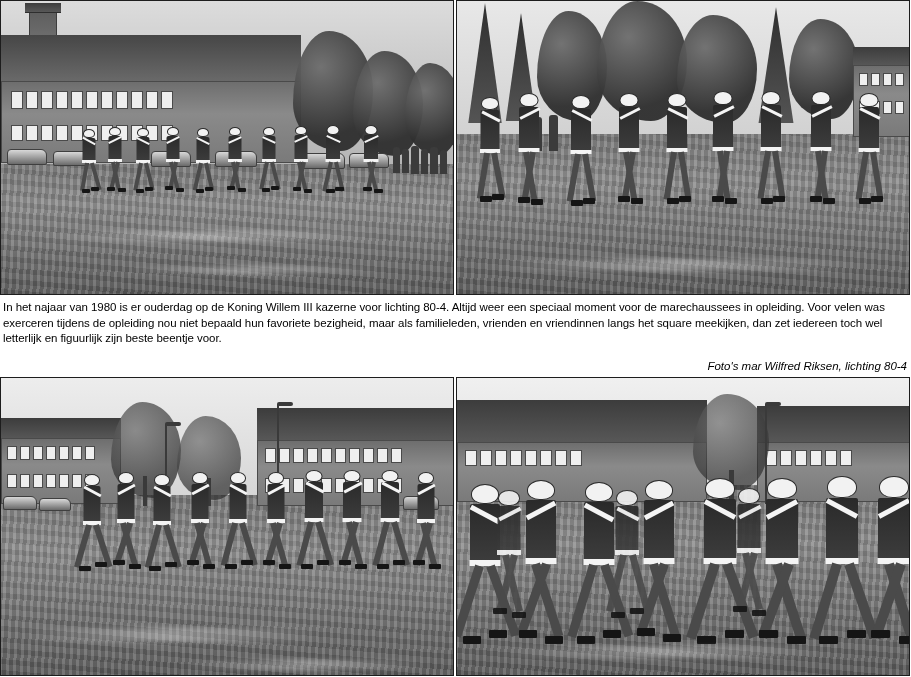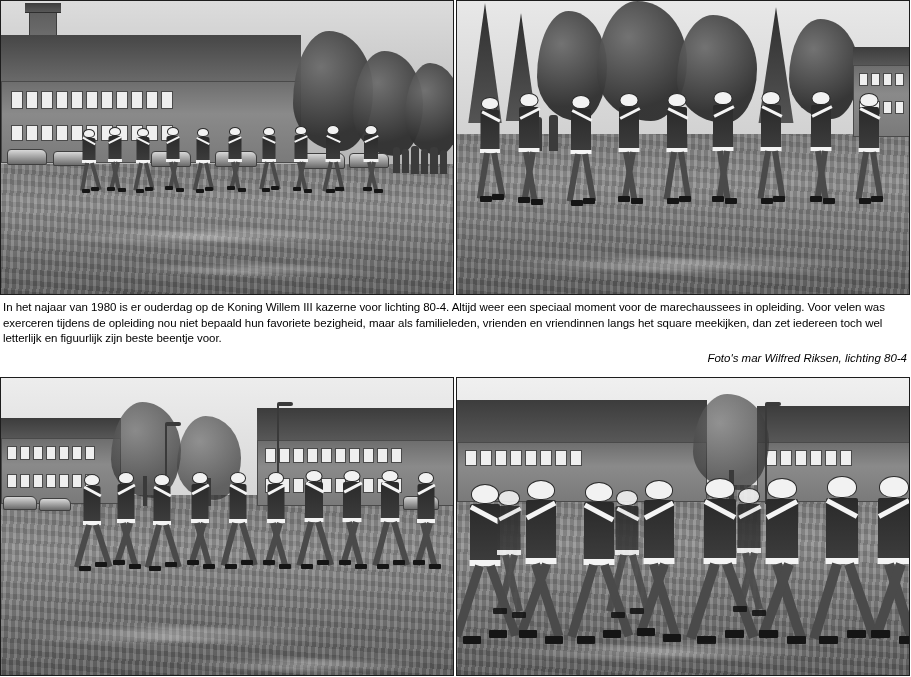--- a/index.html
+++ b/index.html
@@ -178,21 +178,21 @@
     box-sizing: border-box;
   }
   .caption-text {
     font-size: 11.5px;
     line-height: 15.5px;
     color: #000000;
     margin: 0;
     letter-spacing: -0.05px;
   }
   .credit {
-    margin: 5px 2px 0 0;
+    margin: 13px 2px 0 0;
     text-align: right;
     font-style: italic;
     font-size: 11.5px;
     color: #000000;
   }
   .bottom-row {
     position: absolute;
     left: 0;
     top: 377px;
     width: 911px;

